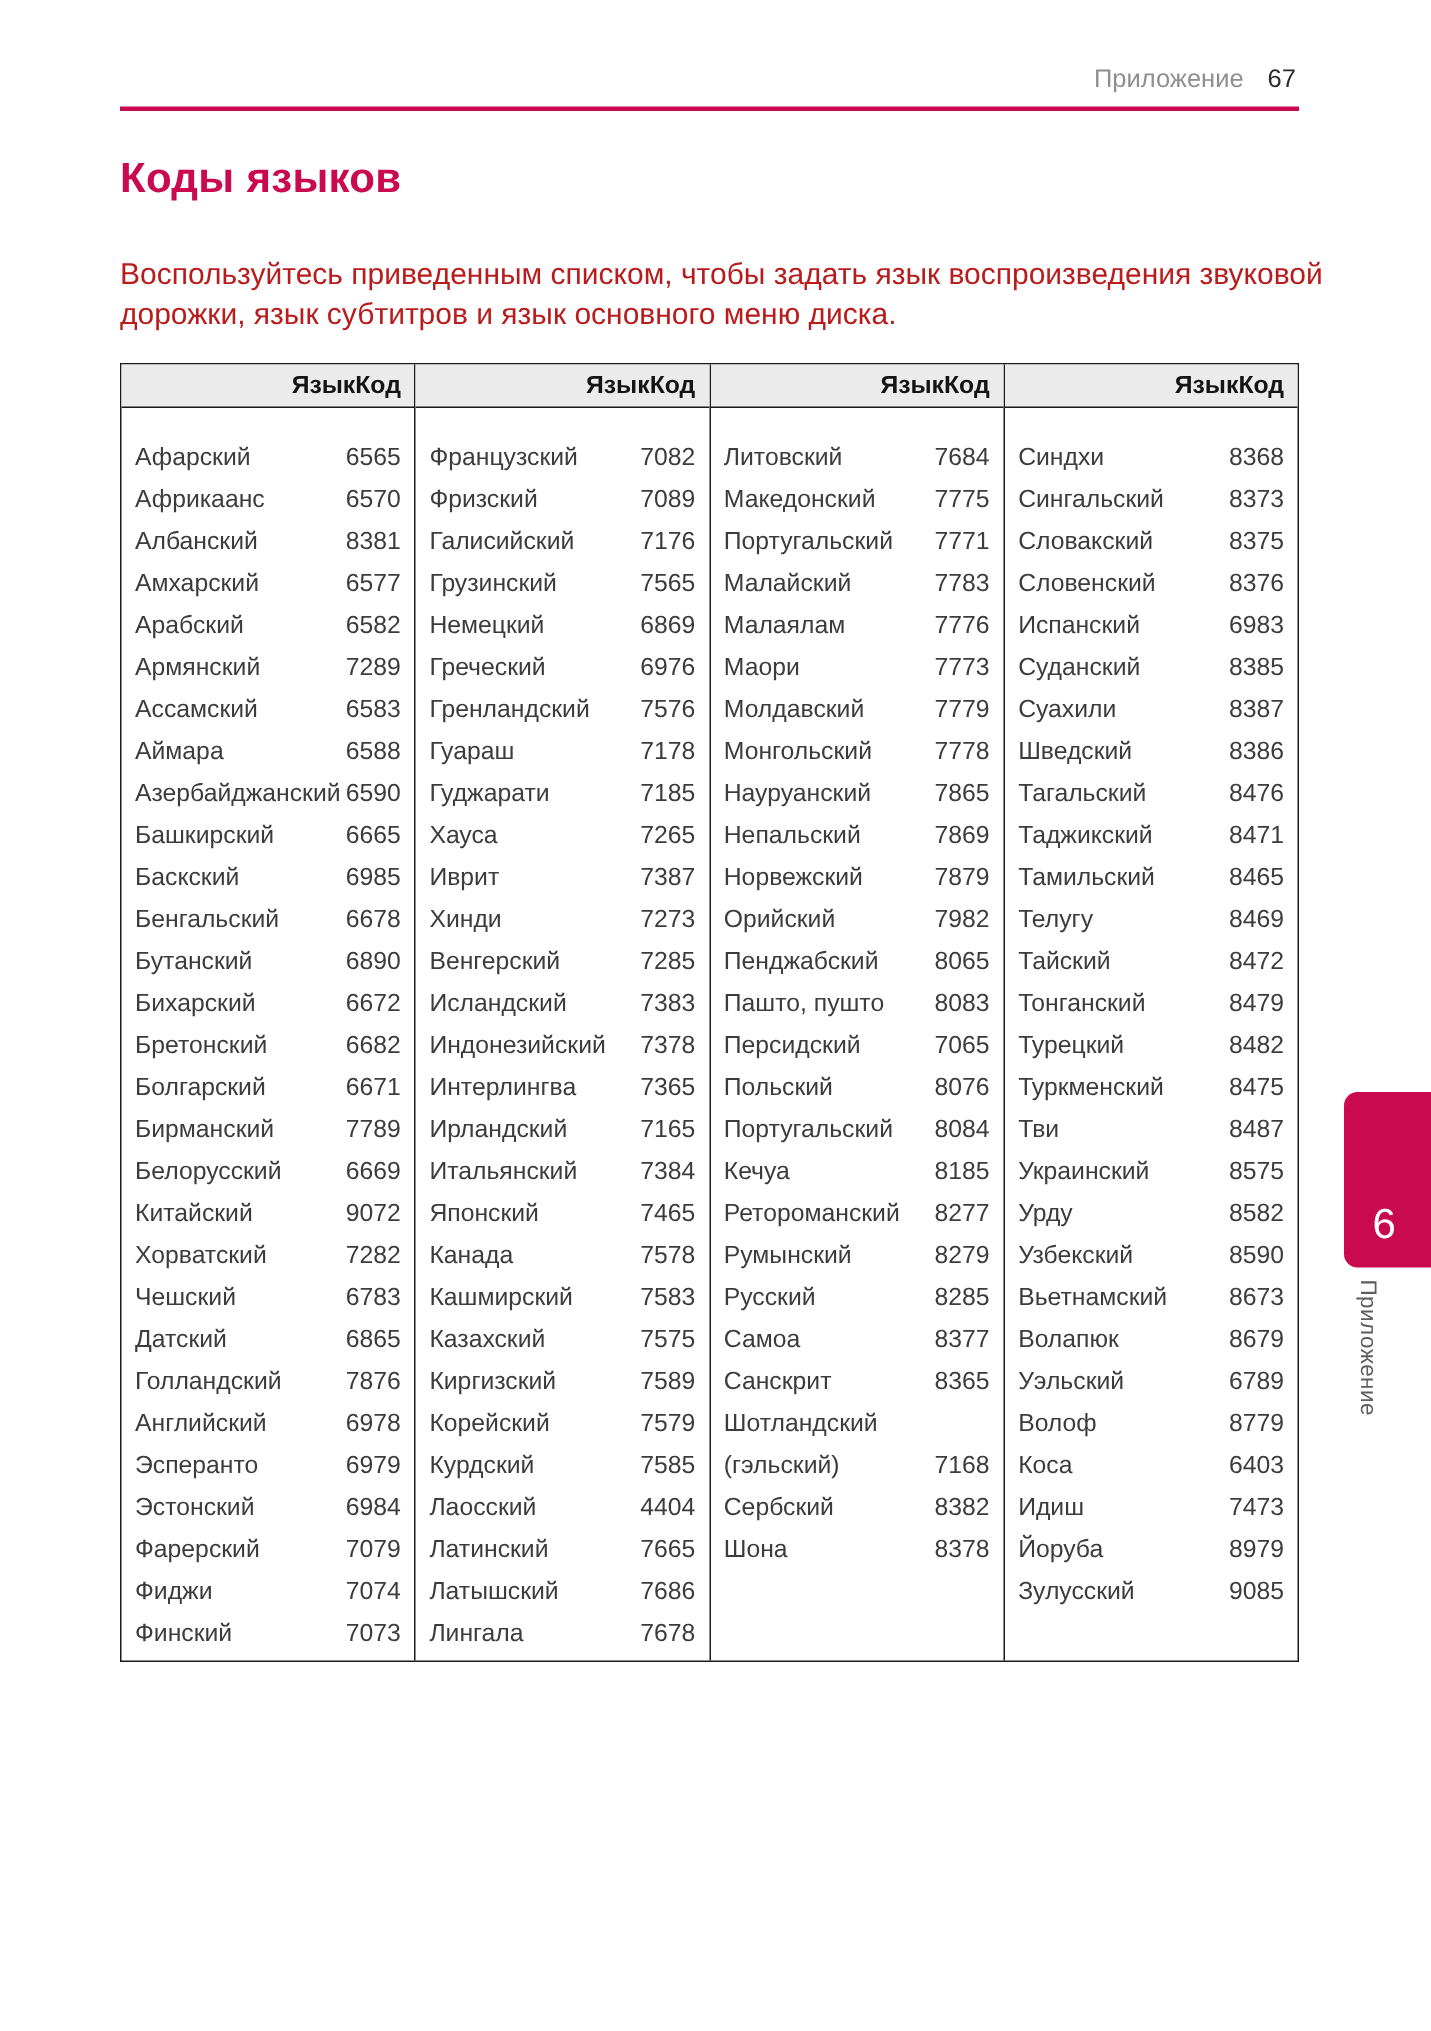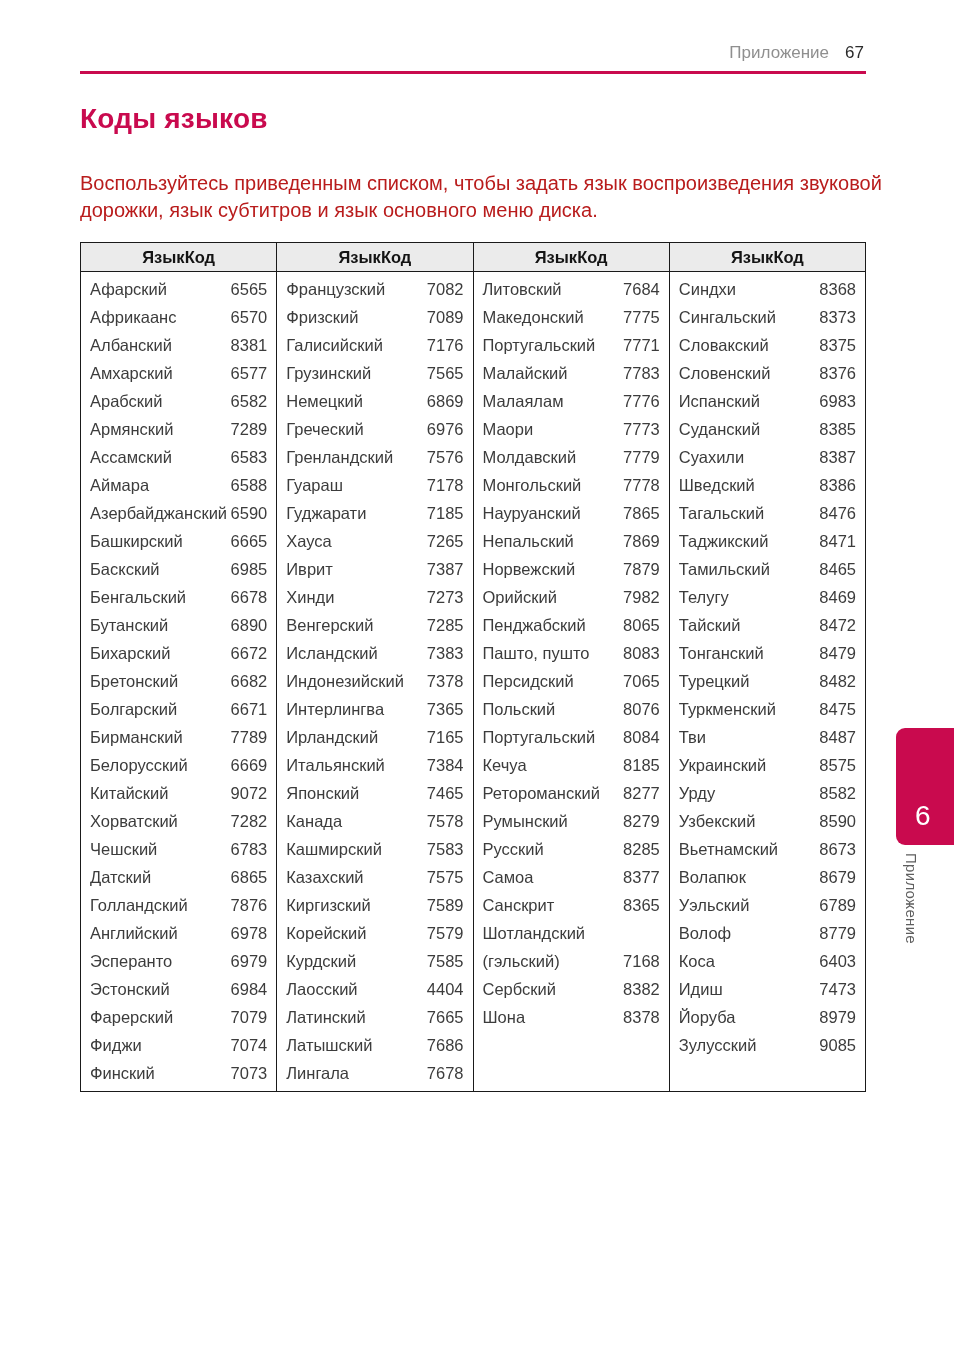--- a/index.html
+++ b/index.html
@@ -66,28 +66,28 @@
     border-right: 1.5px solid #1a1a1a;
     display: flex;
     flex-direction: column;
   }
   .group:last-child { border-right: none; }
   .ghead {
     height: 29px;
     background: #ebebeb;
     border-bottom: 1.5px solid #1a1a1a;
     display: flex;
-    justify-content: center;
+    justify-content: flex-end;
     align-items: center;
     padding: 0 9px;
     font-size: 16.5px;
     font-weight: bold;
     color: #141414;
   }
-  .rows { padding: 3px 0 4px; }
+  .rows { padding: 3px 0 4px; margin-top: 16px; }
   .row {
     display: flex;
     justify-content: space-between;
     align-items: flex-end;
     padding: 0 9px;
     font-size: 16.5px;
     line-height: 28px;
     color: #3c3c3c;
   }
   .row .lang { white-space: pre-line; }

